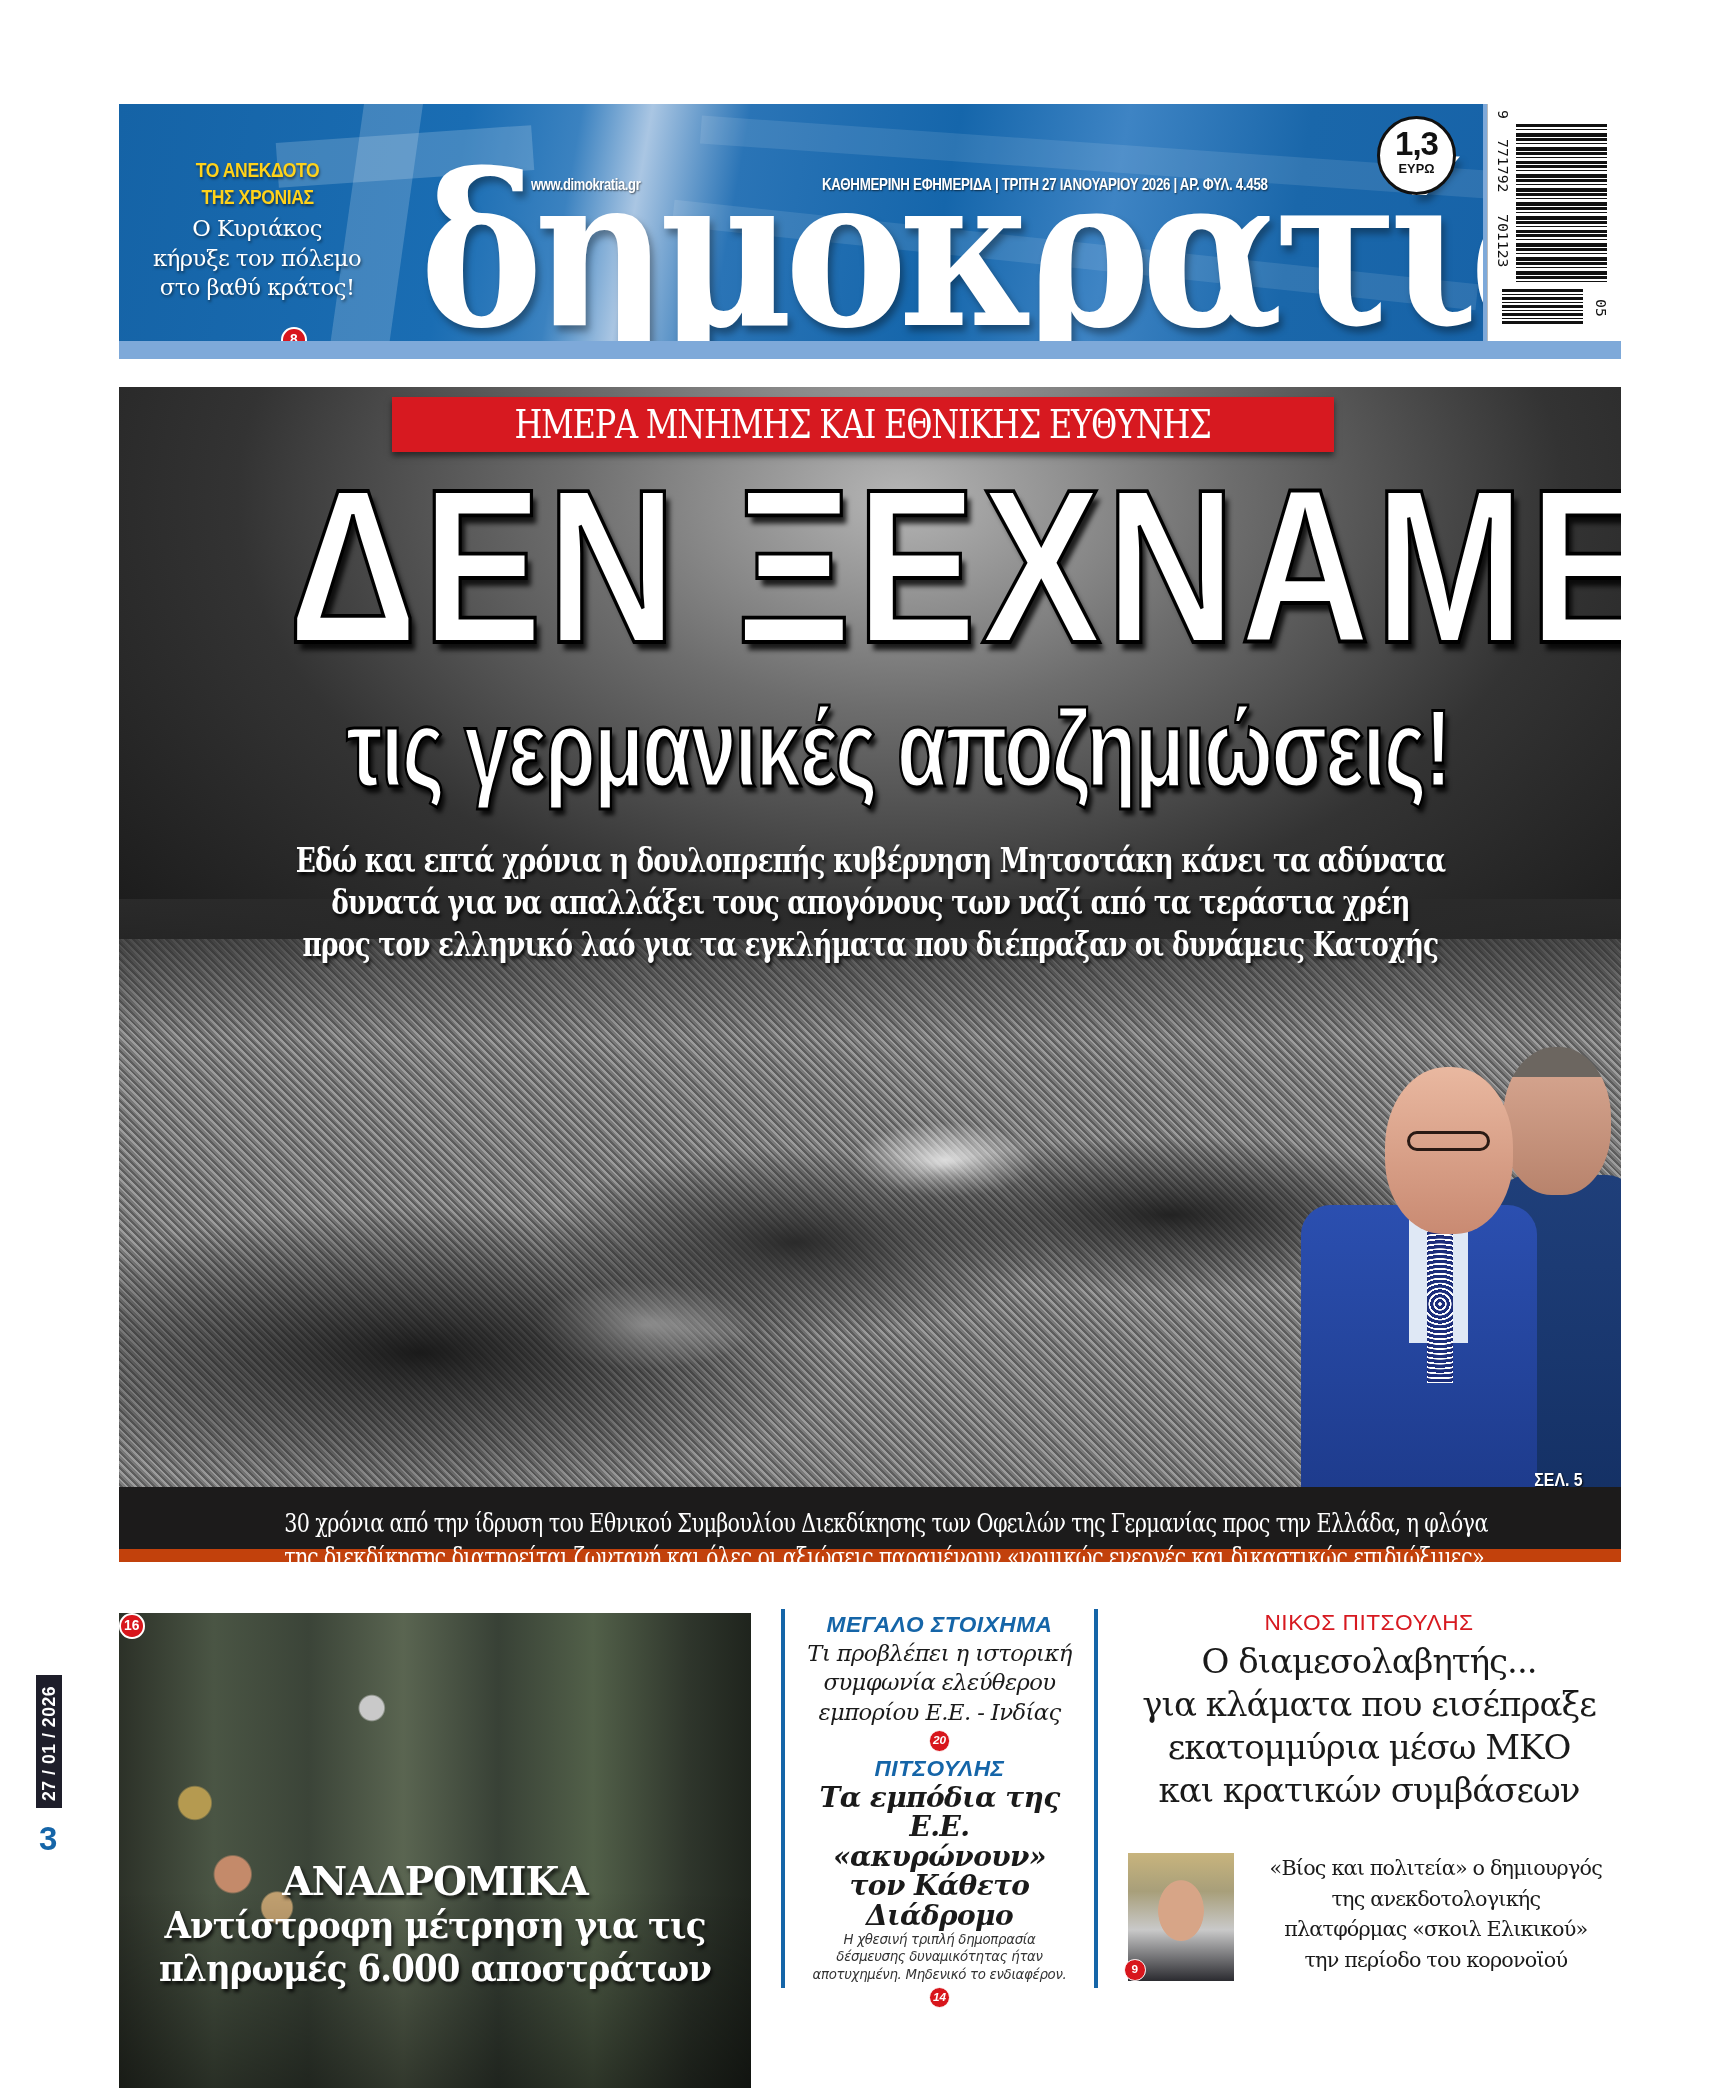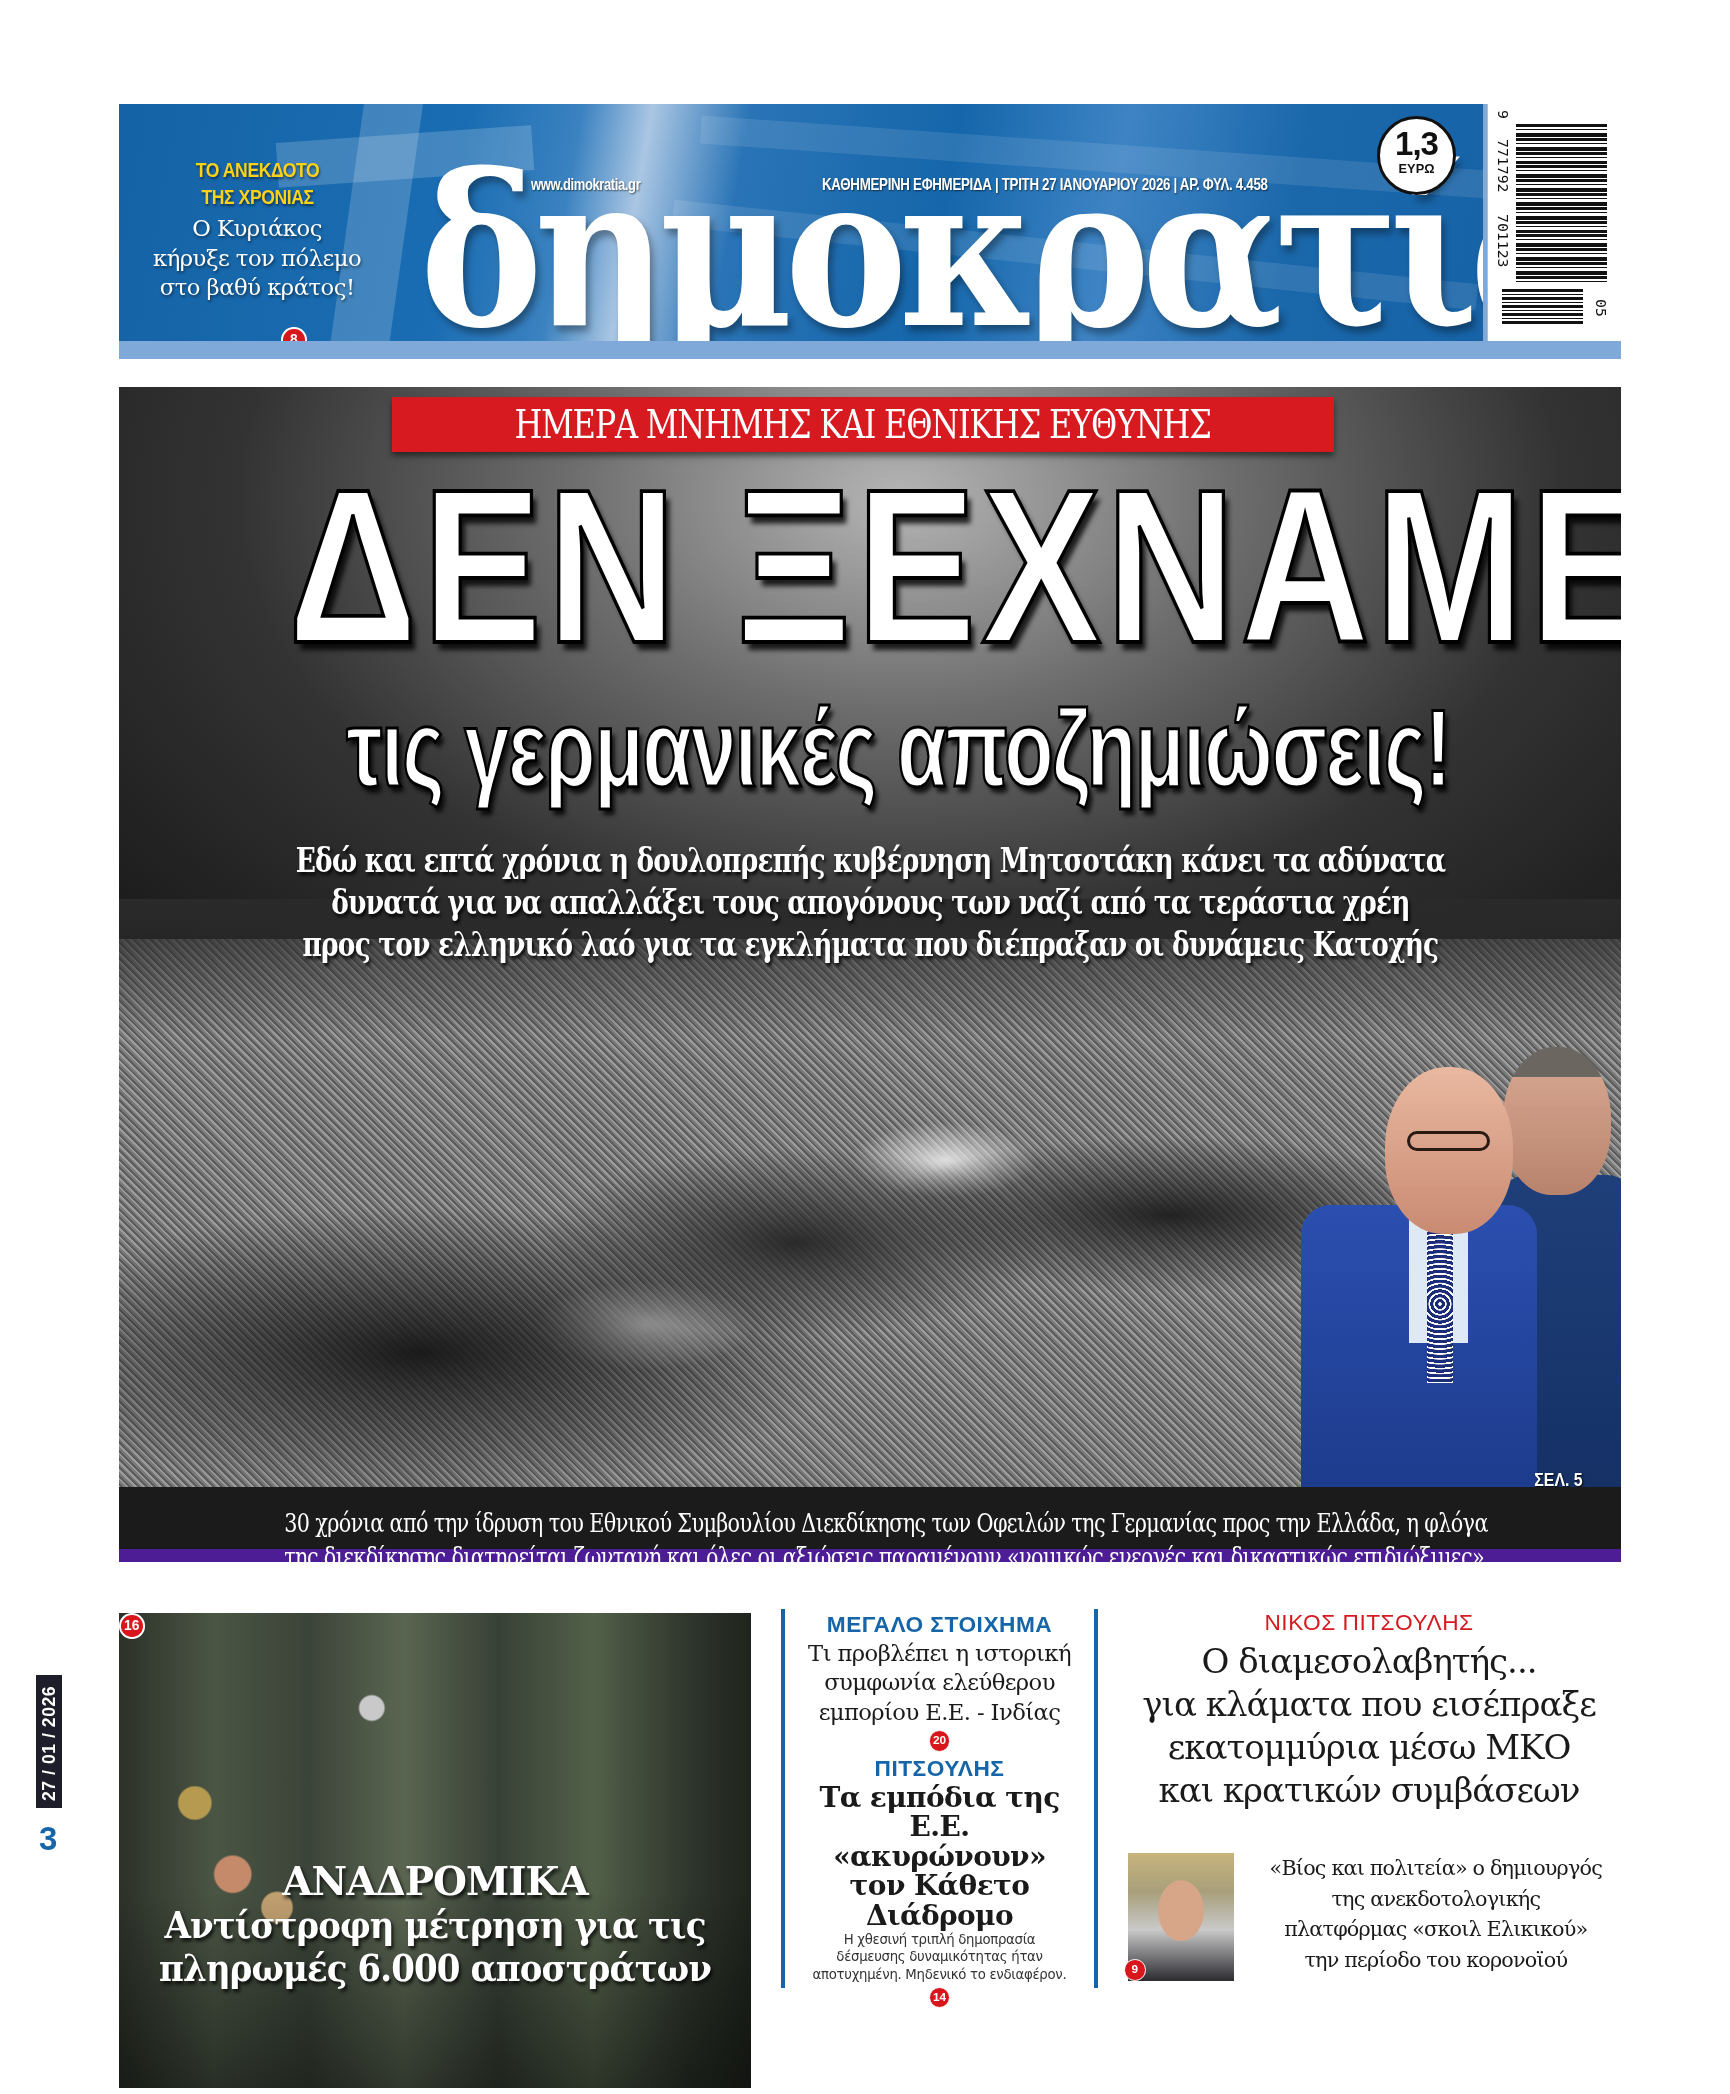--- a/index.html
+++ b/index.html
@@ -85,21 +85,21 @@
     transform: rotate(90deg); transform-origin: left top; white-space: nowrap;
   }
   .bc-n1 { left: 23.6px; top: 5.9px; }
   .bc-n2 { left: 23.6px; top: 35px; }
   .bc-n3 { left: 23.6px; top: 110px; }
   .bc-n4 { left: 122px; top: 195px; }
 
   
   .main-story {
     position: absolute; left: 119px; top: 387px; width: 1502px; height: 1175px;
-    background: #4c1d95; overflow: hidden;
+    background: #c2410c; overflow: hidden;
   }
   .main-top-bg {
     position: absolute; left: 0; top: 0; width: 100%; height: 611px;
     background: radial-gradient(ellipse at 52% 18%, #b5b5b5 0%, #6d6d6d 30%, #333 60%, #161616 100%);
   }
   .main-photo {
     position: absolute; left: 0; top: 552px; width: 100%; height: 552px;
     background:
       radial-gradient(ellipse at 20% 75%, #1a1a1a 0%, rgba(0,0,0,0) 25%),
       radial-gradient(ellipse at 45% 55%, #2a2a2a 0%, rgba(0,0,0,0) 22%),
@@ -210,20 +210,21 @@
     font-family: "DejaVu Serif", serif; font-weight: bold; color: #ffffff;
     text-shadow: 2px 3px 3.9px rgba(0,0,0,0.8);
   }
   .mil-kicker { font-size: 39px; line-height: 45px; letter-spacing: -1px; }
   .mil-title { font-size: 37px; line-height: 43px; letter-spacing: -1px; white-space: nowrap; transform: scaleX(0.92); }
 
   .mid-col {
     position: absolute; left: 781px; top: 1609px; width: 317px; height: 379px;
     border-left: 4.9px solid #1565a8; border-right: 4.9px solid #1565a8;
     text-align: center;
+    font-style: italic;
   }
   .blue-kicker {
     font-family: "Liberation Sans", sans-serif; font-weight: bold; color: #1565a8;
     font-size: 22.7px; line-height: 27.6px; letter-spacing: 0.5px;
   }
   .red-kicker {
     font-family: "Liberation Sans", sans-serif; font-weight: normal; color: #d71920;
     font-size: 22.7px; line-height: 27.6px; letter-spacing: 0.5px;
   }
   .mid-title {

